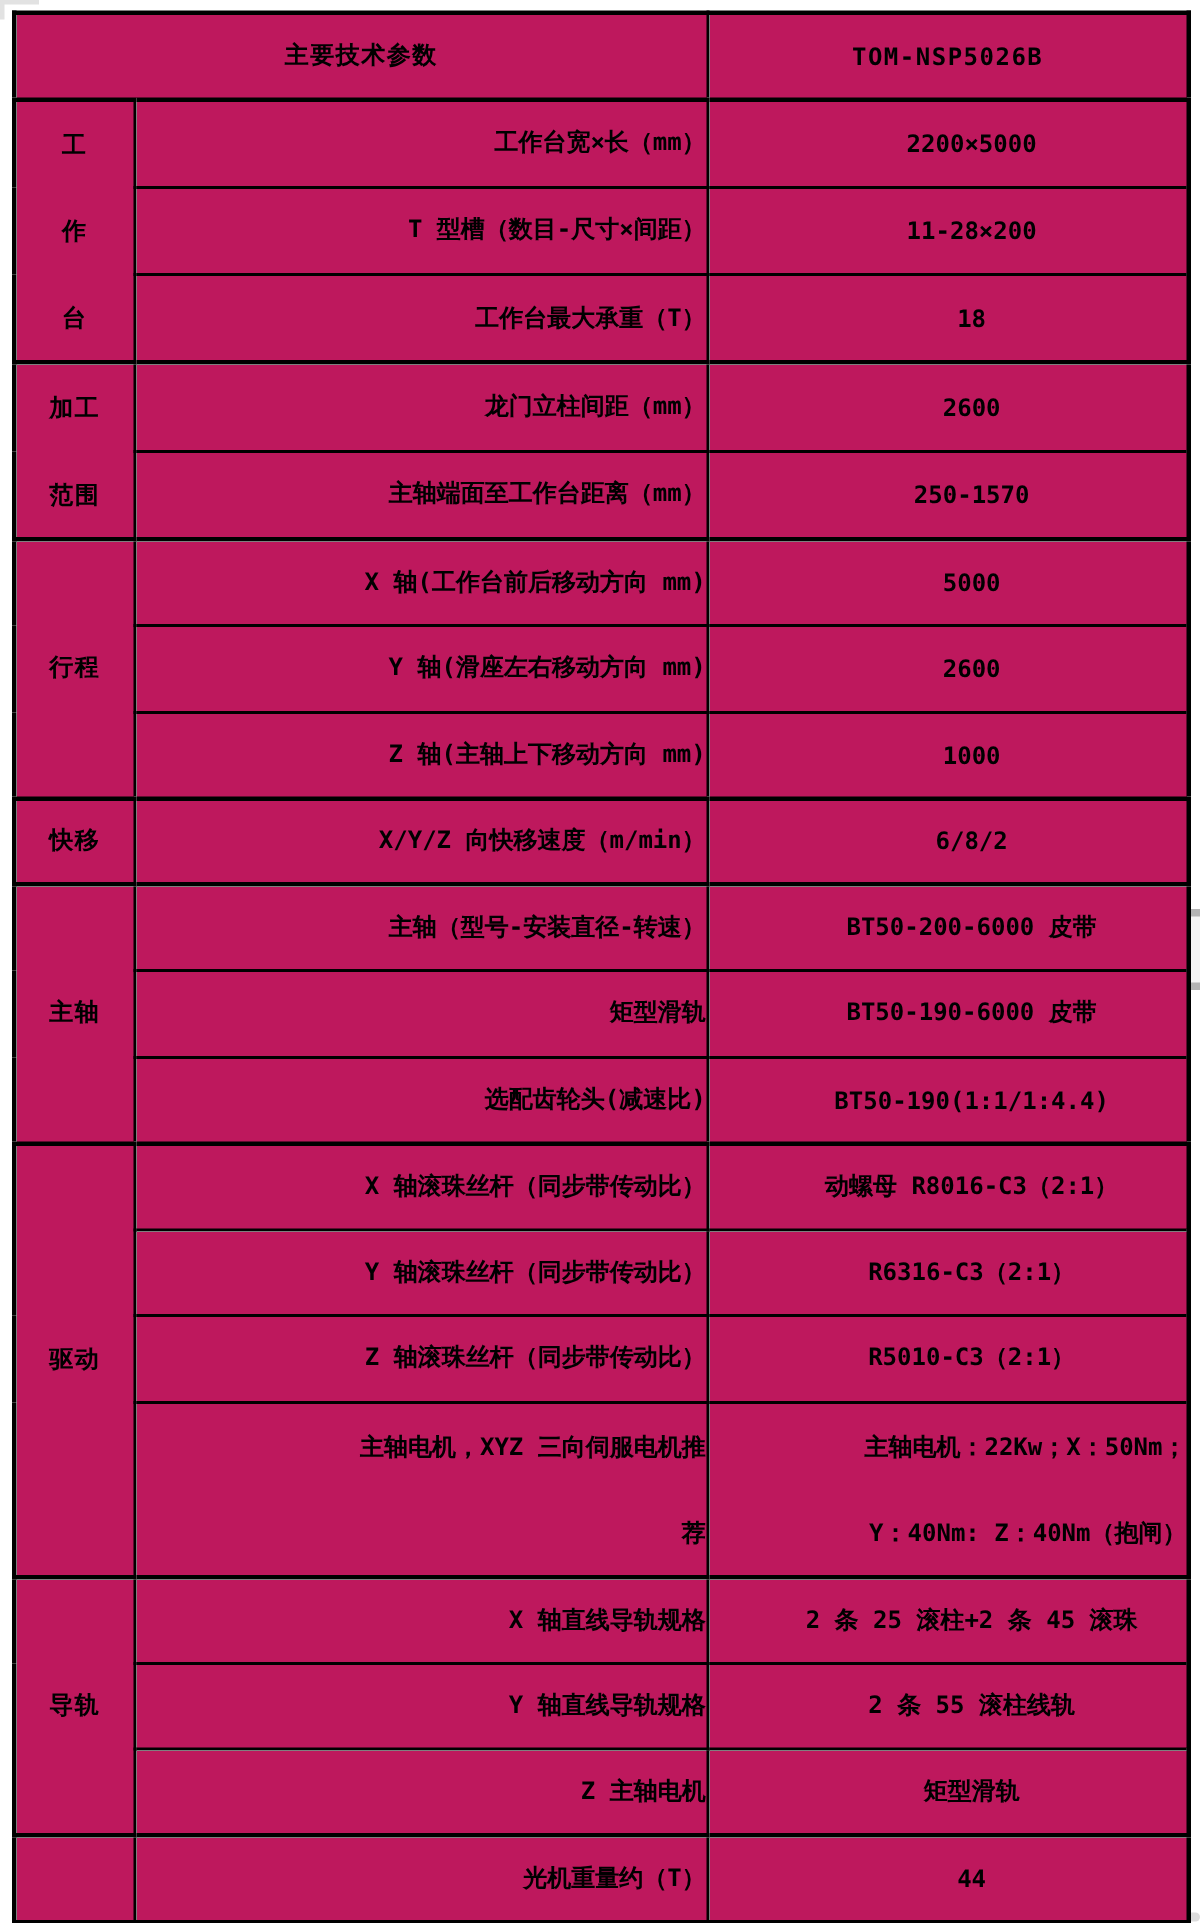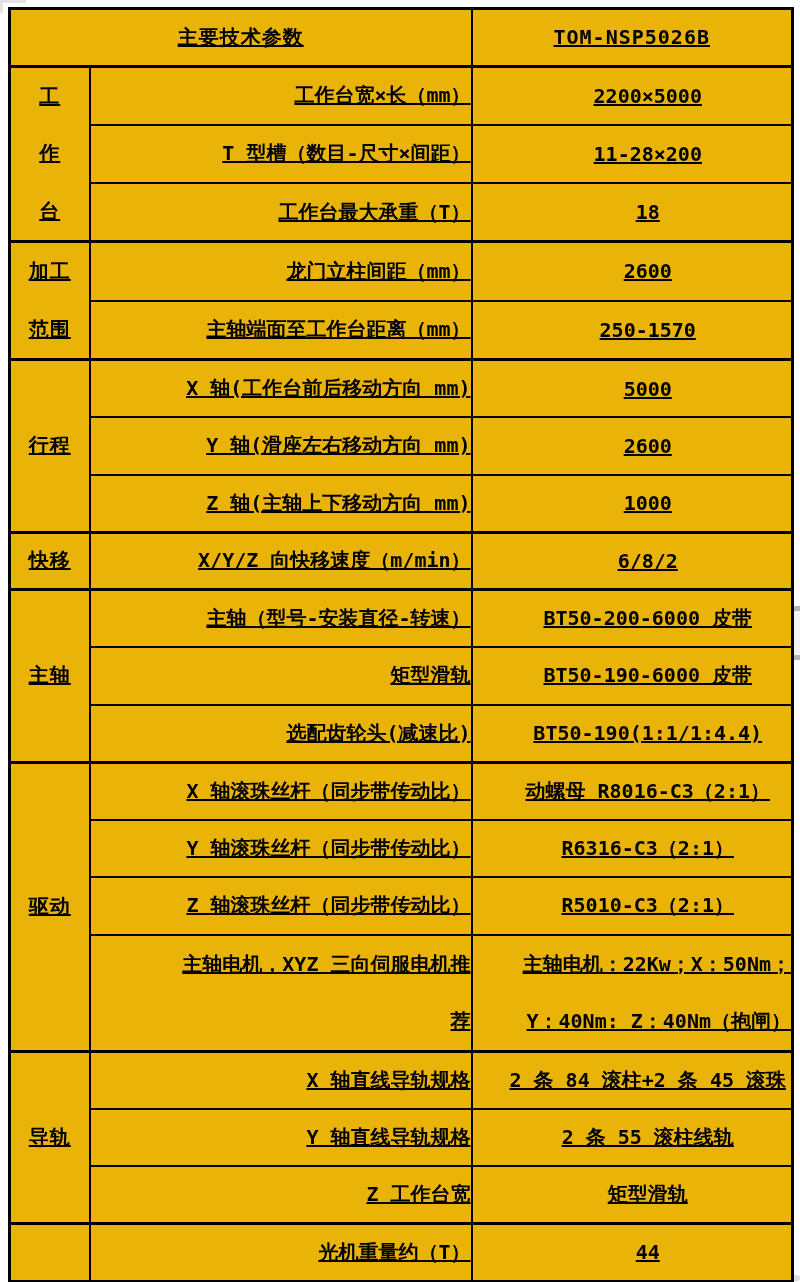--- a/index.html
+++ b/index.html
@@ -24,26 +24,25 @@
     table-layout: fixed;
     border: 3px solid #000;
   }
   col.c1 { width: 80px; }
   col.c2 { width: 382px; }
   col.c3 { width: 321px; }
   tr { height: 57.5px; }
   tr.row-tall { height: 115px; }
   td {
     border: 2px solid #000;
-    font-size: 20px;
+    font-size: 16px;
     font-weight: bold;
     vertical-align: middle;
     overflow: hidden;
-    background: #eab308;
-    text-decoration: underline;
+    background: #be185d;
   }
   tr.group-start td { border-top: 3px solid #000; }
   .hcell  { text-align: center; letter-spacing: 1px; }
   .glabel { text-align: center; letter-spacing: 1px; }
   .gline  { display: block; height: 57.5px; line-height: 57.5px; }
   .param  { text-align: right; padding-left: 12px; white-space: nowrap; }
   .value  { text-align: center; white-space: nowrap; padding-left: 32px; }
   .row-tall td { vertical-align: top; margin-left: 20px; }
   .row-tall .line { display: block; height: 57px; line-height: 57px; white-space: nowrap; }
   .row-tall .param { padding-left: 12px; }
@@ -170,28 +169,28 @@
       </td>
       <td class="param">
         <span class="line">主轴电机：22Kw；X：50Nm；</span>
         <span class="line">Y：40Nm: Z：40Nm（抱闸）</span>
       </td>
     </tr>
 
     <tr class="group-start">
       <td rowspan="3" class="glabel">导轨</td>
       <td class="param">X 轴直线导轨规格</td>
-      <td class="value">2 条 84 滚柱+2 条 45 滚珠</td>
+      <td class="value">2 条 25 滚柱+2 条 45 滚珠</td>
     </tr>
     <tr>
       <td class="param">Y 轴直线导轨规格</td>
       <td class="value">2 条 55 滚柱线轨</td>
     </tr>
     <tr>
-      <td class="param">Z 工作台宽</td>
+      <td class="param">Z 主轴电机</td>
       <td class="value">矩型滑轨</td>
     </tr>
 
     <tr class="group-start">
       <td class="glabel"></td>
       <td class="param">光机重量约（T）</td>
       <td class="value">44</td>
     </tr>
 
   </tbody>

